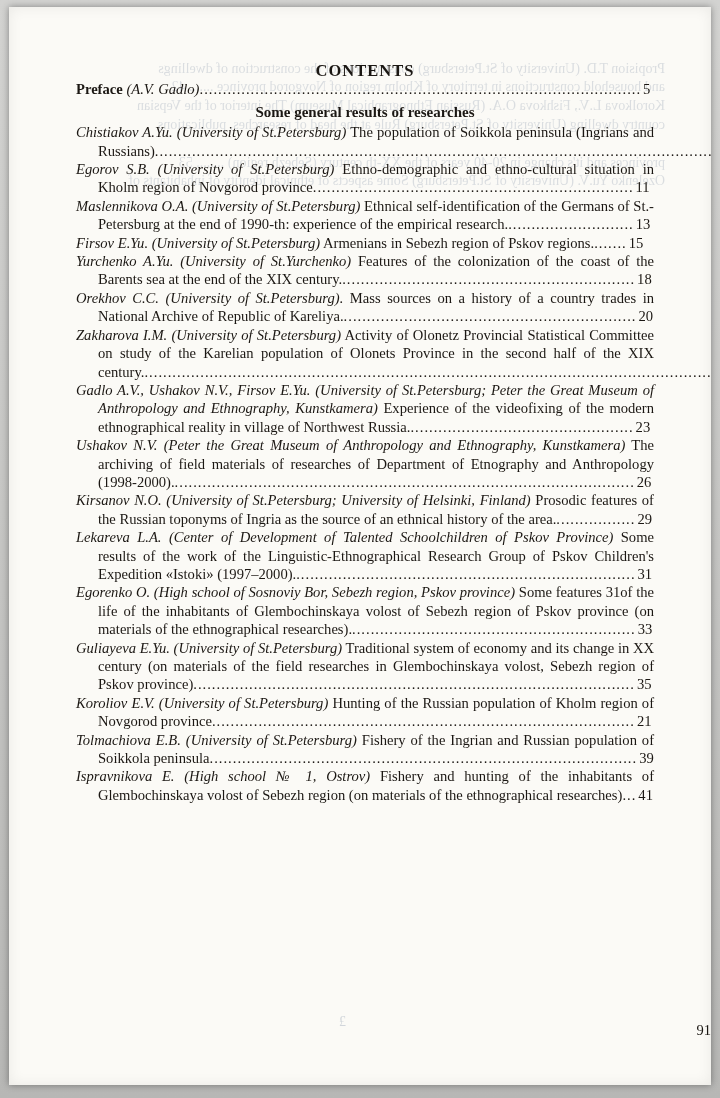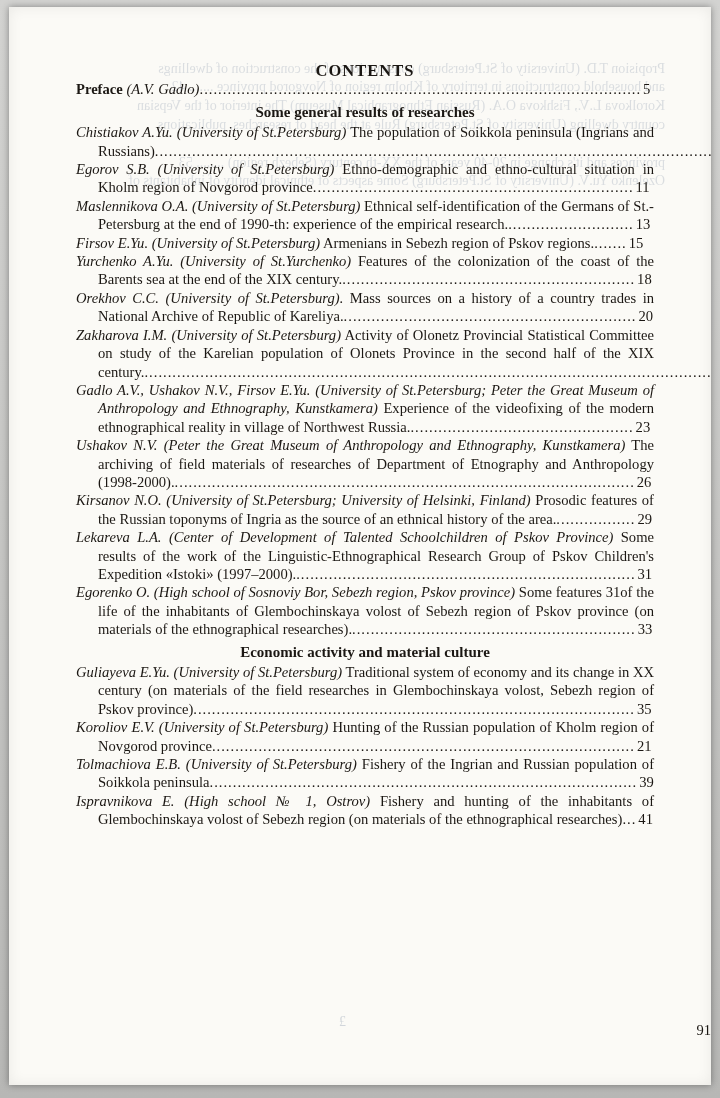--- a/index.html
+++ b/index.html
@@ -99,21 +99,20 @@
         <p class="entry"><span class="author">Maslennikova O.A. (University of St.Petersburg)</span><span> Ethnical self-identification of the Germans of St.-Petersburg at the end of 1990-th: experience of the empirical research.</span><span class="dots">...........................</span><span class="pg">13</span></p>
         <p class="entry"><span class="author">Firsov E.Yu. (University of St.Petersburg)</span><span> Armenians in Sebezh region of Pskov regions.</span><span class="dots">.......</span><span class="pg">15</span></p>
         <p class="entry"><span class="author">Yurchenko A.Yu. (University of St.Yurchenko)</span><span> Features of the colonization of the coast of the Barents sea at the end of the XIX century.</span><span class="dots">...............................................................</span><span class="pg">18</span></p>
         <p class="entry"><span class="author">Orekhov C.C. (University of St.Petersburg).</span><span> Mass sources on a history of a country trades in National Archive of Republic of Kareliya.</span><span class="dots">...............................................................</span><span class="pg">20</span></p>
         <p class="entry"><span class="author">Zakharova I.M. (University of St.Petersburg)</span><span> Activity of Olonetz Provincial Statistical Committee on study of the Karelian population of Olonets Province in the second half of the XIX century.</span><span class="dots">........................................................................................................................................................................................................................................................................................................................................................................................................................................................................................................................................................................................................................</span></p>
         <p class="entry"><span class="author">Gadlo A.V., Ushakov N.V., Firsov E.Yu. (University of St.Petersburg; Peter the Great Museum of Anthropology and Ethnography, Kunstkamera)</span><span> Experience of the videofixing of the modern ethnographical reality in village of Northwest Russia.</span><span class="dots">................................................</span><span class="pg">23</span></p>
         <p class="entry"><span class="author">Ushakov N.V. (Peter the Great Museum of Anthropology and Ethnography, Kunstkamera)</span><span> The archiving of field materials of researches of Department of Etnography and Anthropology (1998-2000).</span><span class="dots">...................................................................................................</span><span class="pg">26</span></p>
         <p class="entry"><span class="author">Kirsanov N.O. (University of St.Petersburg; University of Helsinki, Finland)</span><span> Prosodic features of the Russian toponyms of Ingria as the source of an ethnical history of the area.</span><span class="dots">.................</span><span class="pg">29</span></p>
         <p class="entry"><span class="author">Lekareva L.A. (Center of Development of Talented Schoolchildren of Pskov Province)</span><span> Some results of the work of the Linguistic-Ethnographical Research Group of Pskov Children's Expedition «Istoki» (1997–2000).</span><span class="dots">.........................................................................</span><span class="pg">31</span></p>
         <p class="entry"><span class="author">Egorenko O. (High school of Sosnoviy Bor, Sebezh region, Pskov province)</span><span> Some features 31of the life of the inhabitants of Glembochinskaya volost of Sebezh region of Pskov province (on materials of the ethnographical researches).</span><span class="dots">.............................................................</span><span class="pg">33</span></p>
-        <h2 class="section-heading">Economic activity and material culture</h2>
         <p class="entry"><span class="author">Guliayeva E.Yu. (University of St.Petersburg)</span><span> Traditional system of economy and its change in XX century (on materials of the field researches in Glembochinskaya volost, Sebezh region of Pskov province)</span><span class="dots">...............................................................................................</span><span class="pg">35</span></p>
         <p class="entry"><span class="author">Koroliov E.V. (University of St.Petersburg)</span><span> Hunting of the Russian population of Kholm region of Novgorod province</span><span class="dots">...........................................................................................</span><span class="pg">21</span></p>
         <p class="entry"><span class="author">Tolmachiova E.B. (University of St.Petersburg)</span><span> Fishery of the Ingrian and Russian population of Soikkola peninsula</span><span class="dots">............................................................................................</span><span class="pg">39</span></p>
         <p class="entry"><span class="author">Ispravnikova E. (High school № 1, Ostrov)</span><span> Fishery and hunting of the inhabitants of Glembochinskaya volost of Sebezh region (on materials of the ethnographical researches)</span><span class="dots">...</span><span class="pg">41</span></p>
       </div>
   </div>
 
   <div class="folio">91</div>
 </div>
 

